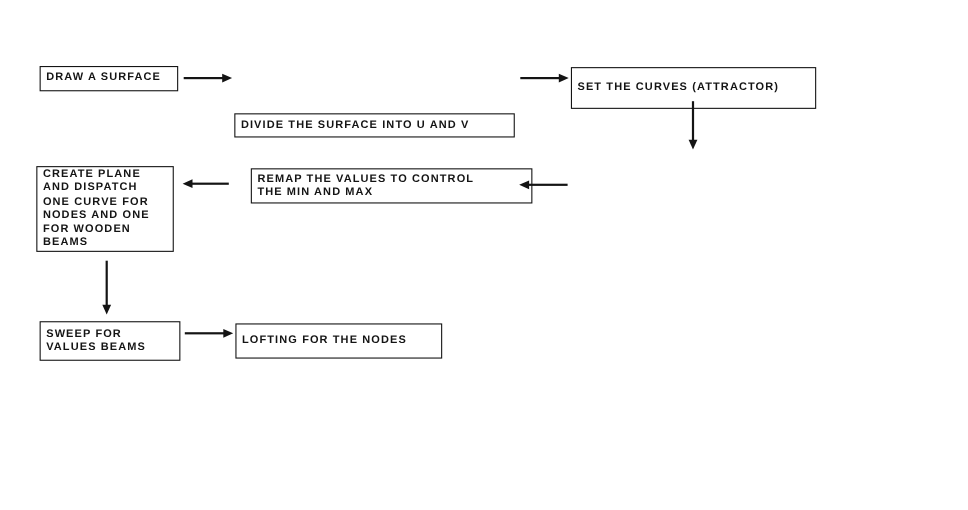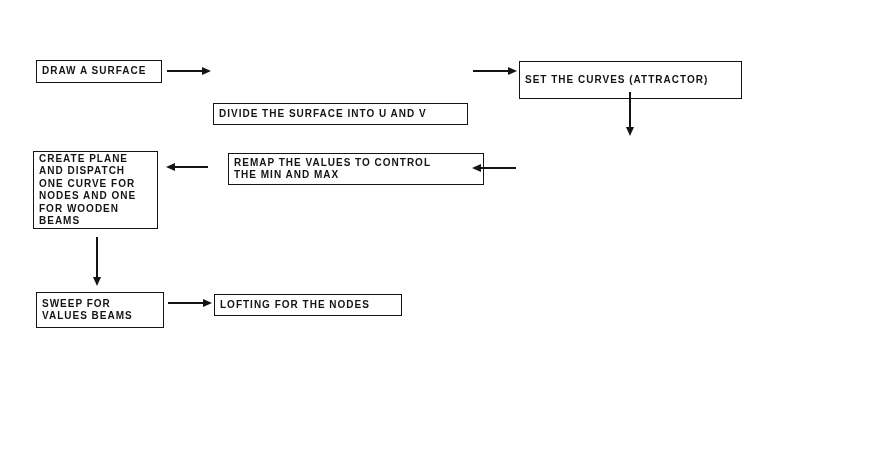--- a/index.html
+++ b/index.html
@@ -32,21 +32,21 @@
     color: #141414;
   }
   
   #b1 { left: 36px;  top: 60px;  width: 126px; height: 23px; }
   #b2 { left: 213px; top: 61px;  width: 255px; height: 22px; margin-top: 42px; }
   #b3 { left: 519px; top: 61px;  width: 223px; height: 38px; }
   #b4 { left: 519px; top: 148px; width: 221px; height: 45px; }
   #b5 { left: 212px; top: 153px; width: 256px; height: 32px; margin-left: 16px; }
   #b6 { left: 33px;  top: 151px; width: 125px; height: 78px; }
   #b7 { left: 36px;  top: 292px; width: 128px; height: 36px; }
-  #b8 { left: 214px; top: 294px; width: 188px; height: 22px; }
+  #b8 { left: 214px; top: 294px; width: 188px; height: 32px; }
 
   
   .arrow { position: absolute; }
   .arrow .shaft { position: absolute; background: #141414; }
   .arrow .head  { position: absolute; width: 0; height: 0; }
   .arrow.right, .arrow.left { height: 10px; }
   .arrow.right .shaft, .arrow.left .shaft {
     top: 50%; margin-top: -0.75px; height: 1.5px;
   }
   .arrow.right .shaft { left: 0; right: 7px; }

